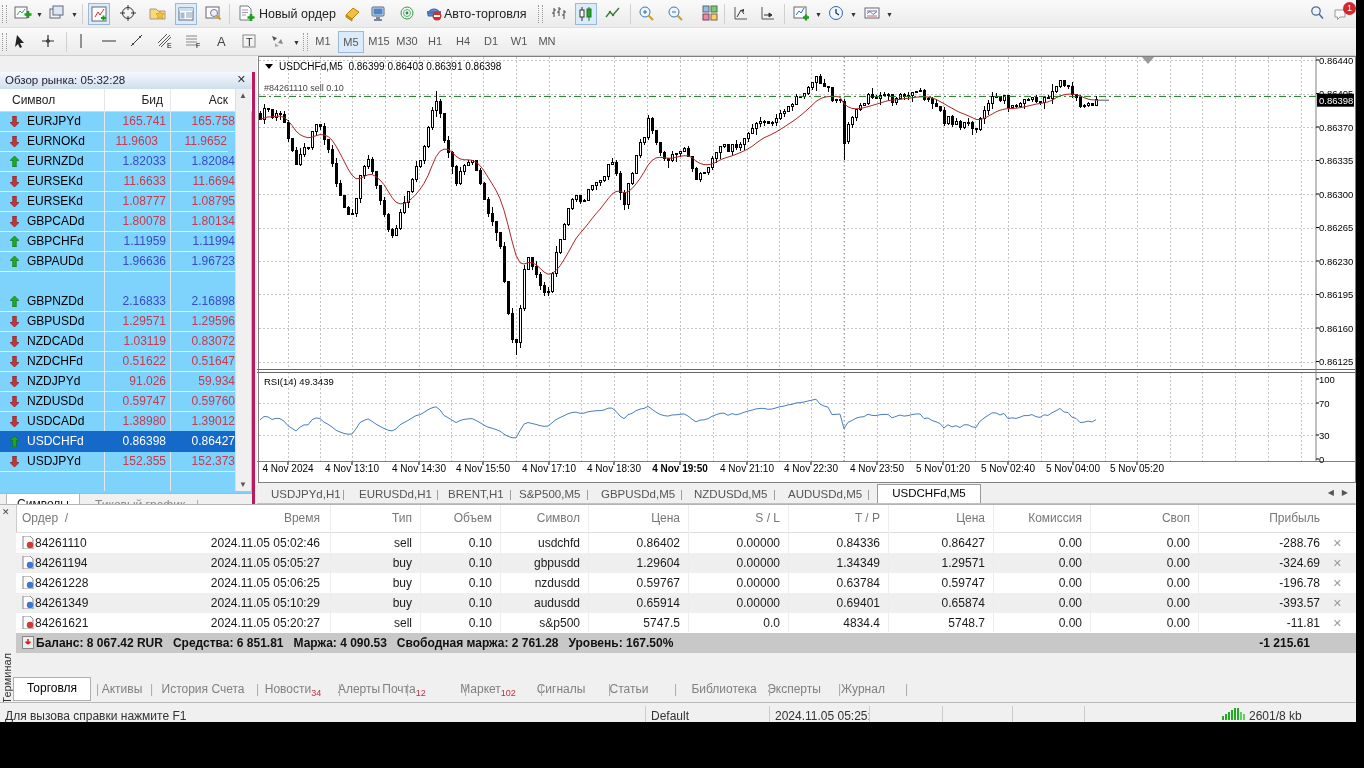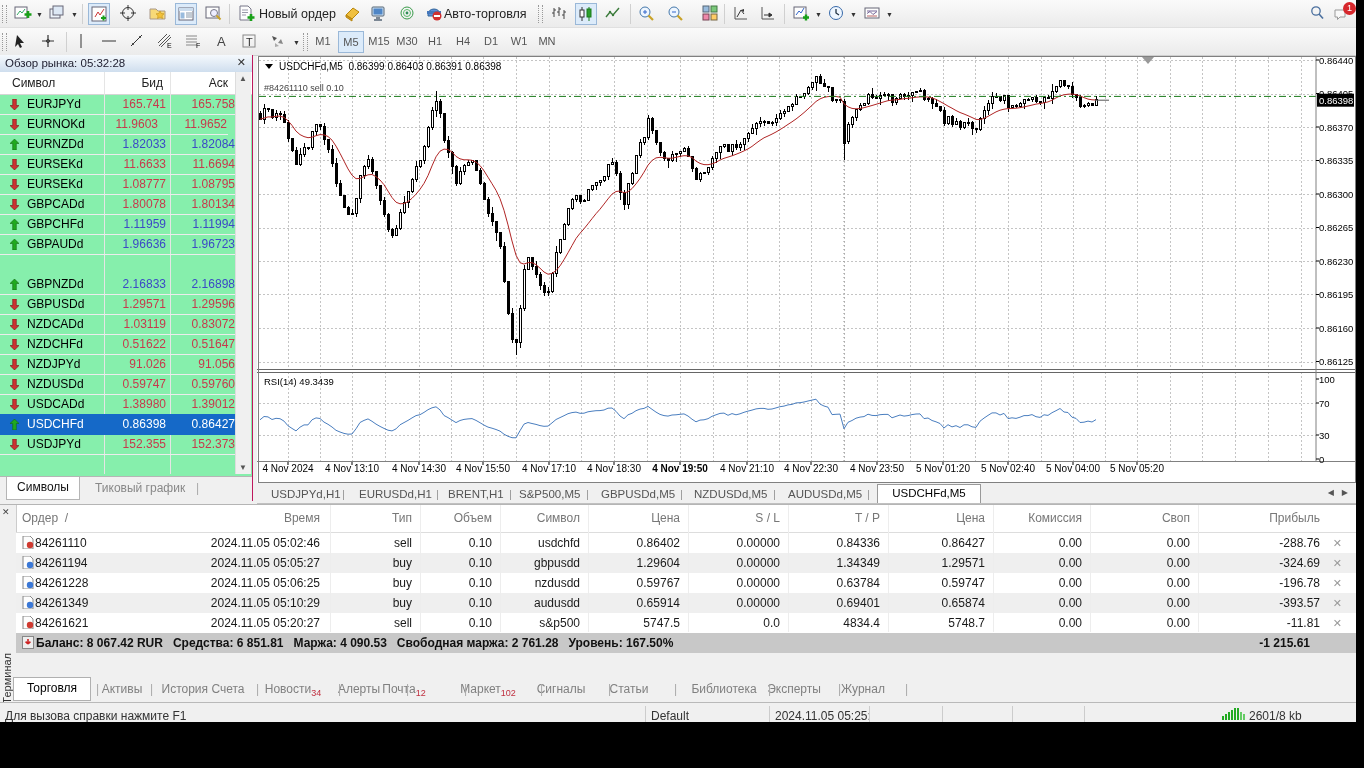--- a/index.html
+++ b/index.html
@@ -258,21 +258,21 @@
       <div style="position:absolute;left:338px;top:3px;width:26px;height:22px;background:#dcebfa;border:1px solid #9ab8d8;box-sizing:border-box;text-align:center;line-height:21px;font-size:11px;color:#555">M5</div>
       <div style="position:absolute;left:366px;top:3px;width:26px;height:22px;box-sizing:border-box;text-align:center;line-height:21px;font-size:11px;color:#555">M15</div>
       <div style="position:absolute;left:394px;top:3px;width:26px;height:22px;box-sizing:border-box;text-align:center;line-height:21px;font-size:11px;color:#555">M30</div>
       <div style="position:absolute;left:422px;top:3px;width:26px;height:22px;box-sizing:border-box;text-align:center;line-height:21px;font-size:11px;color:#555">H1</div>
       <div style="position:absolute;left:450px;top:3px;width:26px;height:22px;box-sizing:border-box;text-align:center;line-height:21px;font-size:11px;color:#555">H4</div>
       <div style="position:absolute;left:478px;top:3px;width:26px;height:22px;box-sizing:border-box;text-align:center;line-height:21px;font-size:11px;color:#555">D1</div>
       <div style="position:absolute;left:506px;top:3px;width:26px;height:22px;box-sizing:border-box;text-align:center;line-height:21px;font-size:11px;color:#555">W1</div>
       <div style="position:absolute;left:534px;top:3px;width:26px;height:22px;box-sizing:border-box;text-align:center;line-height:21px;font-size:11px;color:#555">MN</div>
     </div>
 
-  <div style="position:absolute;left:0;top:55px;width:252px;height:446px;background:#86efac;border-right:1px solid #be185d">
+  <div style="position:absolute;left:0;top:72px;width:252px;height:446px;background:#7dd3fc;border-right:3px solid #be185d">
     <div style="position:absolute;left:0;top:0;width:252px;height:17px;background:linear-gradient(#f5f9fd,#cfdeee);border-bottom:1px solid #b8c8d8">
       <span style="position:absolute;left:5px;top:2px;font-size:11.5px;color:#223">Обзор рынка: 05:32:28</span>
       <span style="position:absolute;right:6px;top:1px;font-size:11px;color:#333">✕</span>
     </div>
     <div style="position:absolute;left:0;top:17px;width:252px;height:22px;background:#fff;border-bottom:1px solid #d5d5d5">
       <span style="position:absolute;left:12px;top:4px;font-size:12px;color:#222">Символ</span>
       <span style="position:absolute;right:89px;top:4px;font-size:12px;color:#222">Бид</span>
       <span style="position:absolute;right:24px;top:4px;font-size:12px;color:#222">Аск</span>
     </div>
     <div style="position:absolute;left:104px;top:17px;width:1px;height:402px;background:#e5e5e5"></div>
@@ -372,21 +372,21 @@
         <span style="position:absolute;left:27px;top:3px;font-size:12px;color:#000">NZDCHFd</span>
         <span style="position:absolute;right:70px;top:3px;font-size:12px;color:#c63a4c">0.51622</span>
         <span style="position:absolute;right:1px;top:3px;font-size:12px;color:#c63a4c">0.51647</span>
       </div>
 <div style="position:absolute;left:0;top:299px;width:236px;height:20px;border-bottom:1px solid #ececec">
         <svg width="9" height="11" style="position:absolute;left:10px;top:5px">
           <path d="M4.5 11 L9 6.5 L6.3 6.5 L6.3 0 L2.7 0 L2.7 6.5 L0 6.5 Z" fill="#cc3333" stroke="#771111" stroke-width="0.6"></path>
         </svg>
         <span style="position:absolute;left:27px;top:3px;font-size:12px;color:#000">NZDJPYd</span>
         <span style="position:absolute;right:70px;top:3px;font-size:12px;color:#c63a4c">91.026</span>
-        <span style="position:absolute;right:1px;top:3px;font-size:12px;color:#c63a4c">91.056</span>
+        <span style="position:absolute;right:1px;top:3px;font-size:12px;color:#c63a4c">59.934</span>
       </div>
 <div style="position:absolute;left:0;top:319px;width:236px;height:20px;border-bottom:1px solid #ececec">
         <svg width="9" height="11" style="position:absolute;left:10px;top:5px">
           <path d="M4.5 11 L9 6.5 L6.3 6.5 L6.3 0 L2.7 0 L2.7 6.5 L0 6.5 Z" fill="#cc3333" stroke="#771111" stroke-width="0.6"></path>
         </svg>
         <span style="position:absolute;left:27px;top:3px;font-size:12px;color:#000">NZDUSDd</span>
         <span style="position:absolute;right:70px;top:3px;font-size:12px;color:#c63a4c">0.59747</span>
         <span style="position:absolute;right:1px;top:3px;font-size:12px;color:#c63a4c">0.59760</span>
       </div>
 <div style="position:absolute;left:0;top:339px;width:236px;height:20px;border-bottom:1px solid #ececec">

